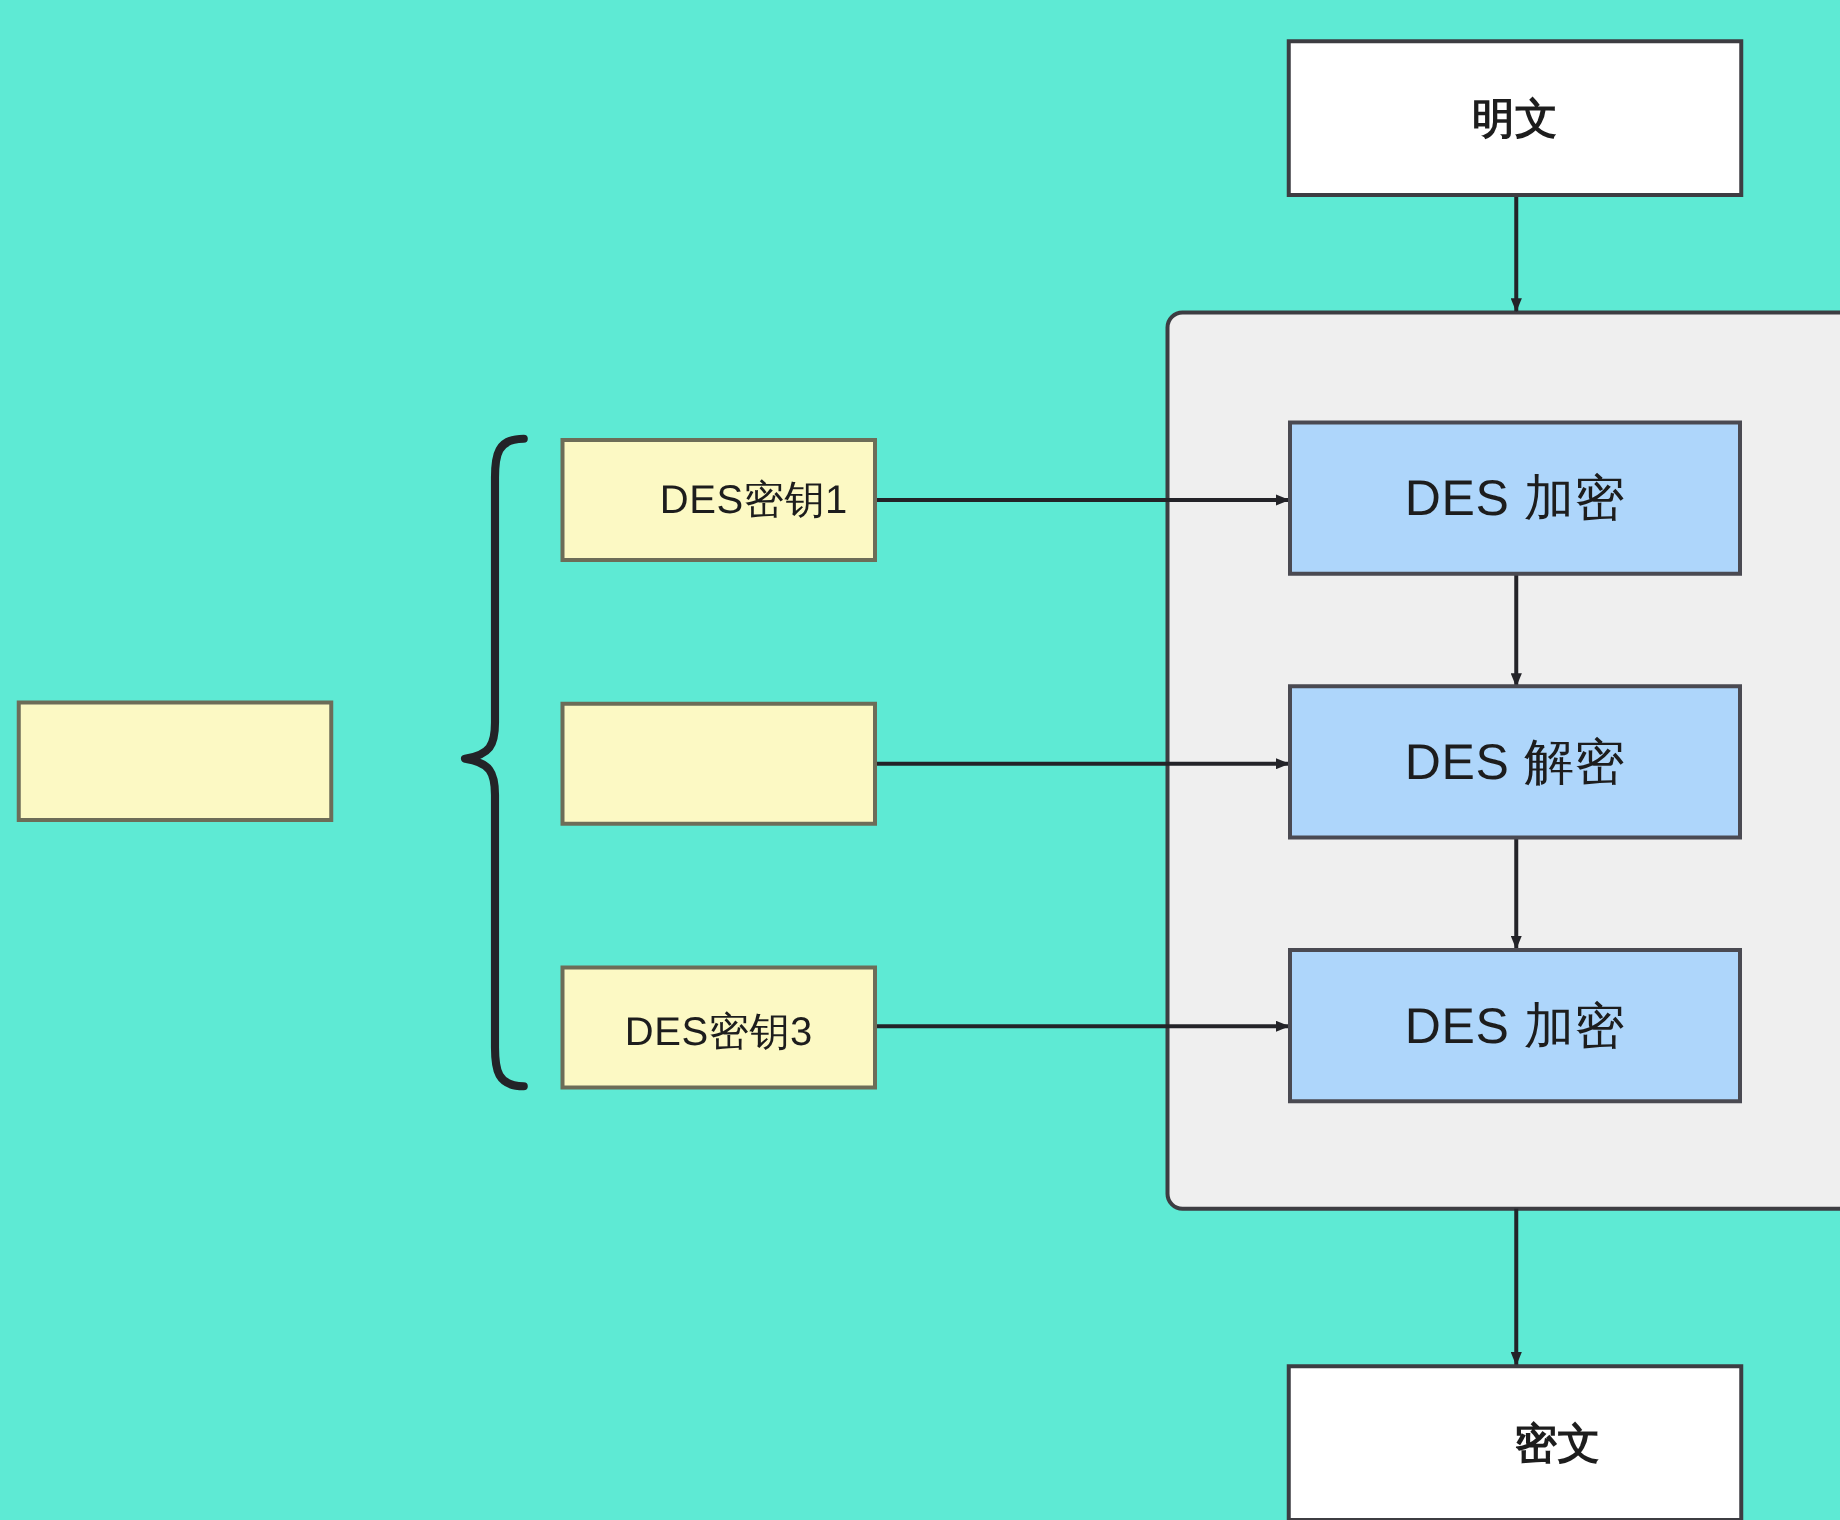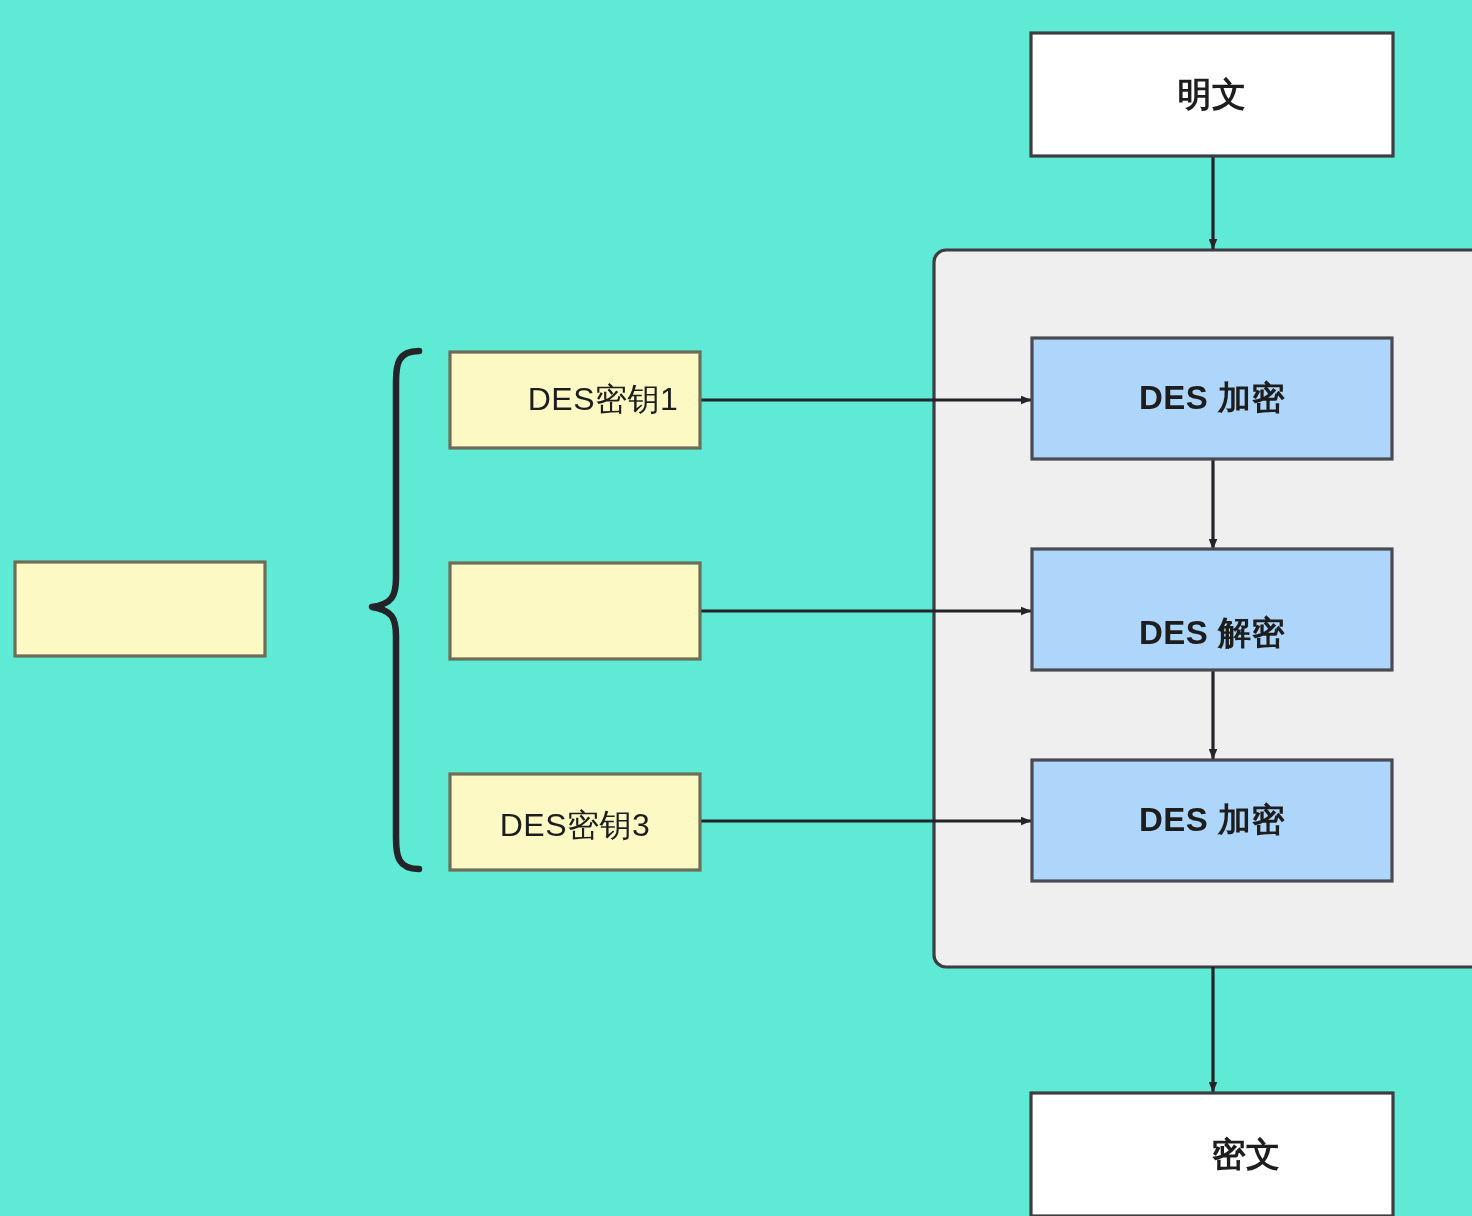--- a/index.html
+++ b/index.html
@@ -30,21 +30,21 @@
     justify-content: center;
     text-align: center;
     box-sizing: border-box;
     color: #1d1d1d;
     letter-spacing: 0.5px;
     pointer-events: none;
     white-space: nowrap;
   }
   .lbl-plain   { font-size: 34px; font-weight: 700; }
   .lbl-cipher  { font-size: 34px; font-weight: 700; }
-  .lbl-des     { font-size: 33px; font-weight: 700; }
+  .lbl-des     { font-size: 40px; font-weight: 400; }
   .lbl-key     { font-size: 32px; font-weight: 400; }
   .lbl-3des    { font-size: 32px; font-weight: 700; }
 </style>
 </head>
 <body>
 
 <div id="canvas">
 
   <svg id="diagram-svg" viewBox="0 0 1472 1216" xmlns="http://www.w3.org/2000/svg">
     <defs>
@@ -85,21 +85,21 @@
     <rect x="15" y="562" width="250" height="94" fill="#fcf9c4" stroke="#6d6d58" stroke-width="3.2"></rect>
     <rect x="450" y="352" width="250" height="96" fill="#fcf9c4" stroke="#6d6d58" stroke-width="3.2"></rect>
     <rect x="450" y="563" width="250" height="96" fill="#fcf9c4" stroke="#6d6d58" stroke-width="3.2"></rect>
     <rect x="450" y="774" width="250" height="96" fill="#fcf9c4" stroke="#6d6d58" stroke-width="3.2"></rect>
   </svg>
 
   <div class="node-label lbl-plain" style="left:1031px; top:33px; width:362px; height:123px;">明文</div>
 
   <div class="node-label lbl-des" style="left:1032px; top:338px; width:360px; height:121px;">DES 加密</div>
 
-  <div class="node-label lbl-des" style="left:1032px; top:573px; width:360px; height:121px;border-radius:32px;">DES 解密</div>
+  <div class="node-label lbl-des" style="left:1032px; top:549px; width:360px; height:121px;border-radius:32px;">DES 解密</div>
 
   <div class="node-label lbl-des" style="left:1032px; top:760px; width:360px; height:121px;">DES 加密</div>
 
   <div class="node-label lbl-cipher" style="left:1031px; top:1093px; width:430px; height:123px;">密文</div>
 
 
   <div class="node-label lbl-key" style="left:450px; top:352px; width:220px; height:96px;margin-left:43px;">DES密钥1</div>
 
 
   <div class="node-label lbl-key" style="left:450px; top:774px; width:250px; height:104px;">DES密钥3</div>

